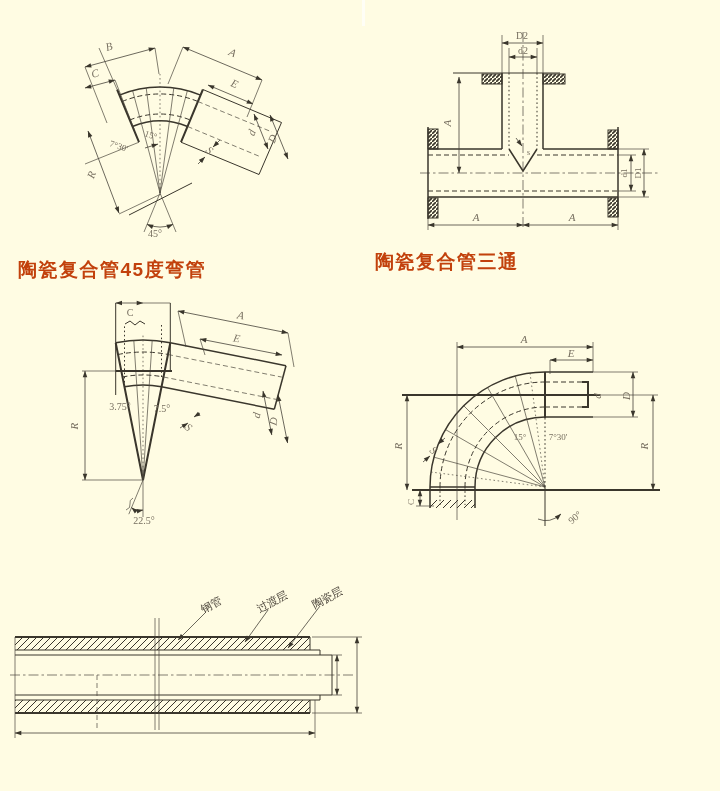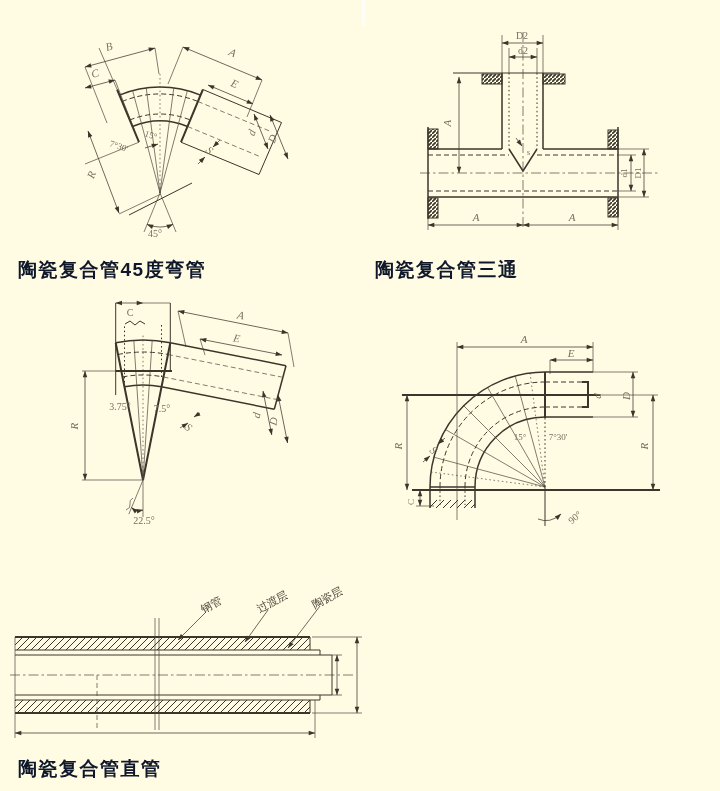--- a/index.html
+++ b/index.html
@@ -1,20 +1,20 @@
 <!DOCTYPE html>
 <html><head>
 <meta charset="utf-8">
 <style>
   html,body{margin:0;padding:0;}
   .page{position:relative;width:720px;height:791px;background:#fffce3;overflow:hidden;
         font-family:"Liberation Sans",sans-serif;}
   .fig{position:absolute;}
   .fig svg{overflow:visible;display:block;}
-  .title{position:absolute;font:bold 19px "Liberation Sans",sans-serif;color:#0f172a;
+  .title{position:absolute;font:bold 19px "Liberation Sans",sans-serif;color:#c2410c;
          letter-spacing:1.5px;white-space:nowrap;text-align:right;}
   .divider{position:absolute;left:362px;top:0;width:3px;height:26px;background:#fffef6;}
   
   .w07{stroke:#4a463c;stroke-width:.7;fill:none;}
   .w1{stroke:#3a362c;stroke-width:1;fill:none;}
   .w15{stroke:#3a362c;stroke-width:1.5;fill:none;}
   .w2{stroke:#3a362c;stroke-width:2;fill:none;}
   .dsh{stroke-dasharray:5 3;}
   .dot{stroke-dasharray:1.6 2.6;}
   .cl{stroke-dasharray:10 3 2.5 3;}
@@ -143,21 +143,21 @@
         <text class="ta" x="103" y="24" text-anchor="middle">d2</text>
         <text class="tl" x="31" y="93" text-anchor="middle" transform="rotate(-90 31 93)">A</text>
         <text class="tt" x="107" y="125">s</text>
         <text class="ts" x="207" y="143" text-anchor="middle" transform="rotate(-90 207 143)">d1</text>
         <text class="ts" x="221" y="143" text-anchor="middle" transform="rotate(-90 221 143)">D1</text>
         <text class="tl" x="56" y="191" text-anchor="middle">A</text>
         <text class="tl" x="152" y="191" text-anchor="middle">A</text>
       </g>
     </svg>
   </div>
-  <div class="title" style="left:375px;top:257px">陶瓷复合管三通</div>
+  <div class="title" style="left:375px;top:249px">陶瓷复合管三通</div>
 
   <div class="fig" style="left:70px;top:295px;width:250px;height:230px">
     <svg width="250" height="230" viewBox="0 0 250 230">
       <g>
         <path class="w15" d="M45.7,47.7 A140,140 0 0 1 100.3,47.7"></path>
         <path class="w15" d="M54.5,91.8 A95,95 0 0 1 91.5,91.8"></path>
         <path class="w1 dsh" d="M52.5,82 A105,105 0 0 1 93.5,82"></path>
         <path class="w1 dsh" d="M48,59.5 A128,128 0 0 1 98,59.5"></path>
         <path class="w2" d="M73,185 L45.7,47.7 M73,185 L100.3,47.7"></path>
         <path class="w07" d="M73,185 L63.8,45.3 M73,185 L82.2,45.3"></path>
@@ -290,15 +290,14 @@
       <g>
         <path class="dimE" d="M196,32 L168,60"></path>
         <path class="dimE" d="M258,30 L235,62"></path>
         <path class="dimE" d="M310,26 L278,68"></path>
         <text class="tc" x="203" y="28" text-anchor="middle" transform="rotate(-28 203 28)">钢管</text>
         <text class="tc" x="264" y="25" text-anchor="middle" transform="rotate(-28 264 25)">过渡层</text>
         <text class="tc" x="319" y="21" text-anchor="middle" transform="rotate(-28 319 21)">陶瓷层</text>
       </g>
     </svg>
   </div>
-  <div class="title" style="left:18px;top:756px">陶瓷复合管直管</div>
 
 </div>
 
 </body></html>

